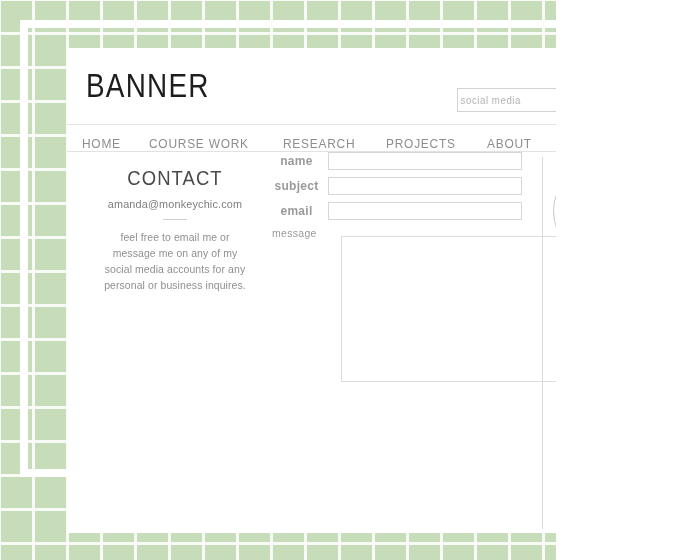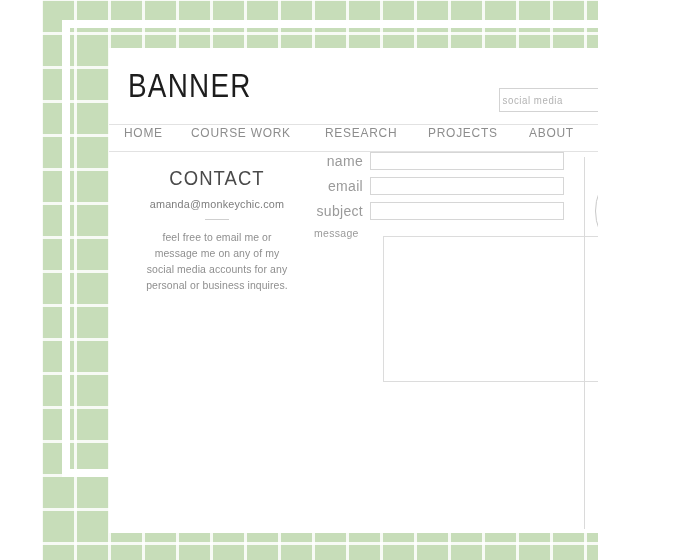--- a/index.html
+++ b/index.html
@@ -12,21 +12,20 @@
     overflow: hidden;
     font-family: "Liberation Sans", sans-serif;
     background: #ffffff;
   }
 
   #stage {
     position: relative;
     width: 556px;
     height: 560px;
     overflow: hidden;
-    margin-left: 42px;
   }
 
   
   .grid-bg {
     position: absolute;
     left: 0; top: 0;
     width: 700px; height: 560px;
     background-color: #c7ddb9;
     background-image:
       linear-gradient(to right, rgba(255,255,255,0.85) 0, rgba(255,255,255,0.85) 3px, transparent 3px),
@@ -109,21 +108,21 @@
     border-bottom: 1px solid #e2e2e2;
     box-sizing: border-box;
     display: flex;
     align-items: center;
   }
   .nav-inner {
     position: relative;
     width: 633px;
     height: 100%;
     display: flex;
-    align-items: flex-start;
+    align-items: flex-end;
     padding-left: 15px;
     box-sizing: border-box;
   }
   .nav-item {
     font-size: 13px;
     color: #8d8d8d;
     letter-spacing: 0.8px;
     margin-right: 25px;
     transform: scaleX(0.92);
     transform-origin: left center;
@@ -196,26 +195,27 @@
     top: 0;
     width: 255px;
   }
   .field-row {
     display: flex;
     align-items: center;
     margin-bottom: 7px;
   }
   .field-label {
     width: 56px;
-    text-align: right;
-    font-size: 14px;
+    text-align: center;
+    font-size: 12px;
     color: #9a9a9a;
     padding-right: 7px;
     letter-spacing: 0.3px;
     box-sizing: border-box;
+    font-weight: bold;
   }
   .field-input {
     width: 194px;
     height: 18px;
     border: 1px solid #d6d6d6;
     box-sizing: border-box;
     background: #fff;
   }
   .msg-label {
     width: 56px;
@@ -344,26 +344,26 @@
       </div>
 
       <div class="col-form">
 
         <div class="field-row">
           <div class="field-label">name</div>
           <div class="field-input"></div>
         </div>
 
         <div class="field-row">
-          <div class="field-label">email</div>
+          <div class="field-label">subject</div>
           <div class="field-input"></div>
         </div>
 
         <div class="field-row">
-          <div class="field-label">subject</div>
+          <div class="field-label">email</div>
           <div class="field-input"></div>
         </div>
 
         <div class="msg-label">message</div>
 
         <div class="msg-box"></div>
       </div>
 
       <div class="v-divider"></div>
 

